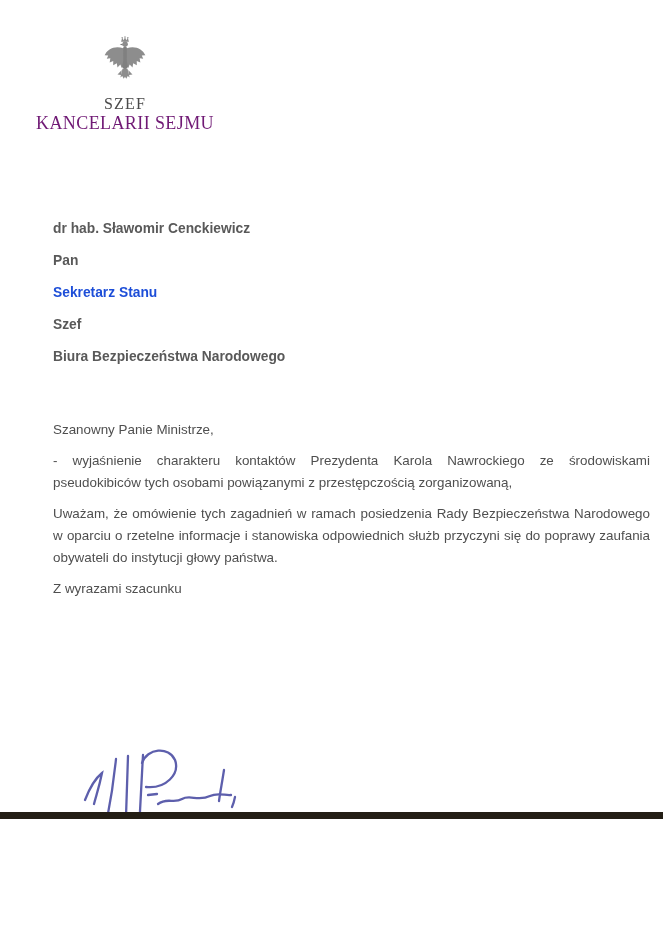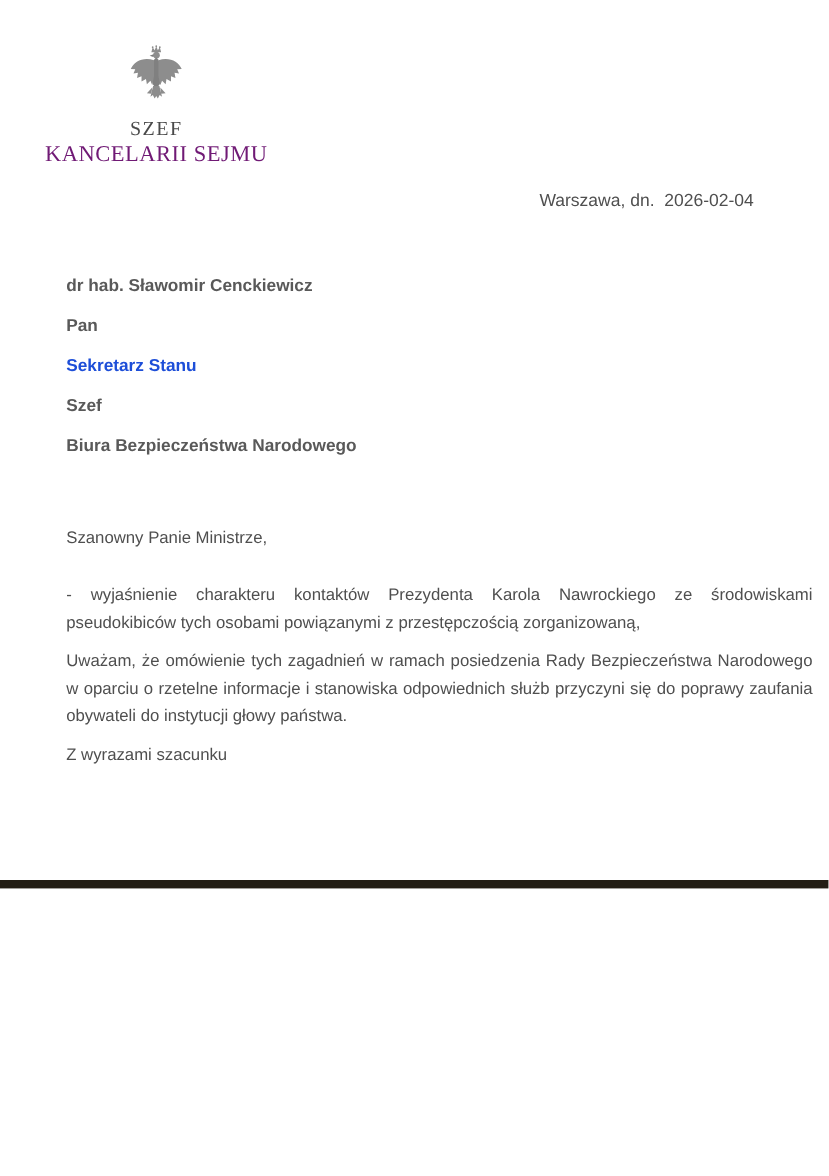--- a/index.html
+++ b/index.html
@@ -1,19 +1,19 @@
 <!DOCTYPE html>
 <html><head>
 <meta charset="utf-8">
 <style>
   html, body { margin: 0; padding: 0; background: #ffffff; }
   .page {
     position: relative;
     width: 663px;
-    height: 711px;
+    height: 819px;
     background: #ffffff;
     overflow: hidden;
     font-family: "Liberation Sans", sans-serif;
   }
 
   
   .letterhead {
     position: absolute;
     top: 36px;
     left: 20px;
@@ -64,21 +64,21 @@
   
   .body-block {
     position: absolute;
     top: 419px;
     left: 53px;
     width: 597px;
     font-size: 13.4px;
     line-height: 22px;
     color: #4f4f4f;
   }
-  .salutation { margin: 0 0 24px 0; }
+  .salutation { margin: 0 0 9px 0; }
   .para { margin: 0 0 9px 0; text-align: justify; }
   .closing { margin: 0; }
 
   
   .signature {
     position: absolute;
     top: 746px;
     left: 70px;
     width: 180px;
     height: 104px;
@@ -120,21 +120,20 @@
 
           <path d="M25.5 47.5 L19.5 54 L24.5 54.5 Z"></path>
           <path d="M34.5 47.5 L40.5 54 L35.5 54.5 Z"></path>
         </g>
       </svg>
     </div>
     <div class="lh-line1">SZEF</div>
     <div class="lh-line2">KANCELARII SEJMU</div>
   </div>
 
-  <div class="dateline">Warszawa, dn.  2026-02-04</div>
 
   <div class="addressee">
     <div class="addr-line">dr hab. Sławomir Cenckiewicz</div>
     <div class="addr-line">Pan</div>
     <div class="addr-line dark">Sekretarz Stanu</div>
     <div class="addr-line">Szef</div>
     <div class="addr-line">Biura Bezpieczeństwa Narodowego</div>
   </div>
 
   <div class="body-block">

